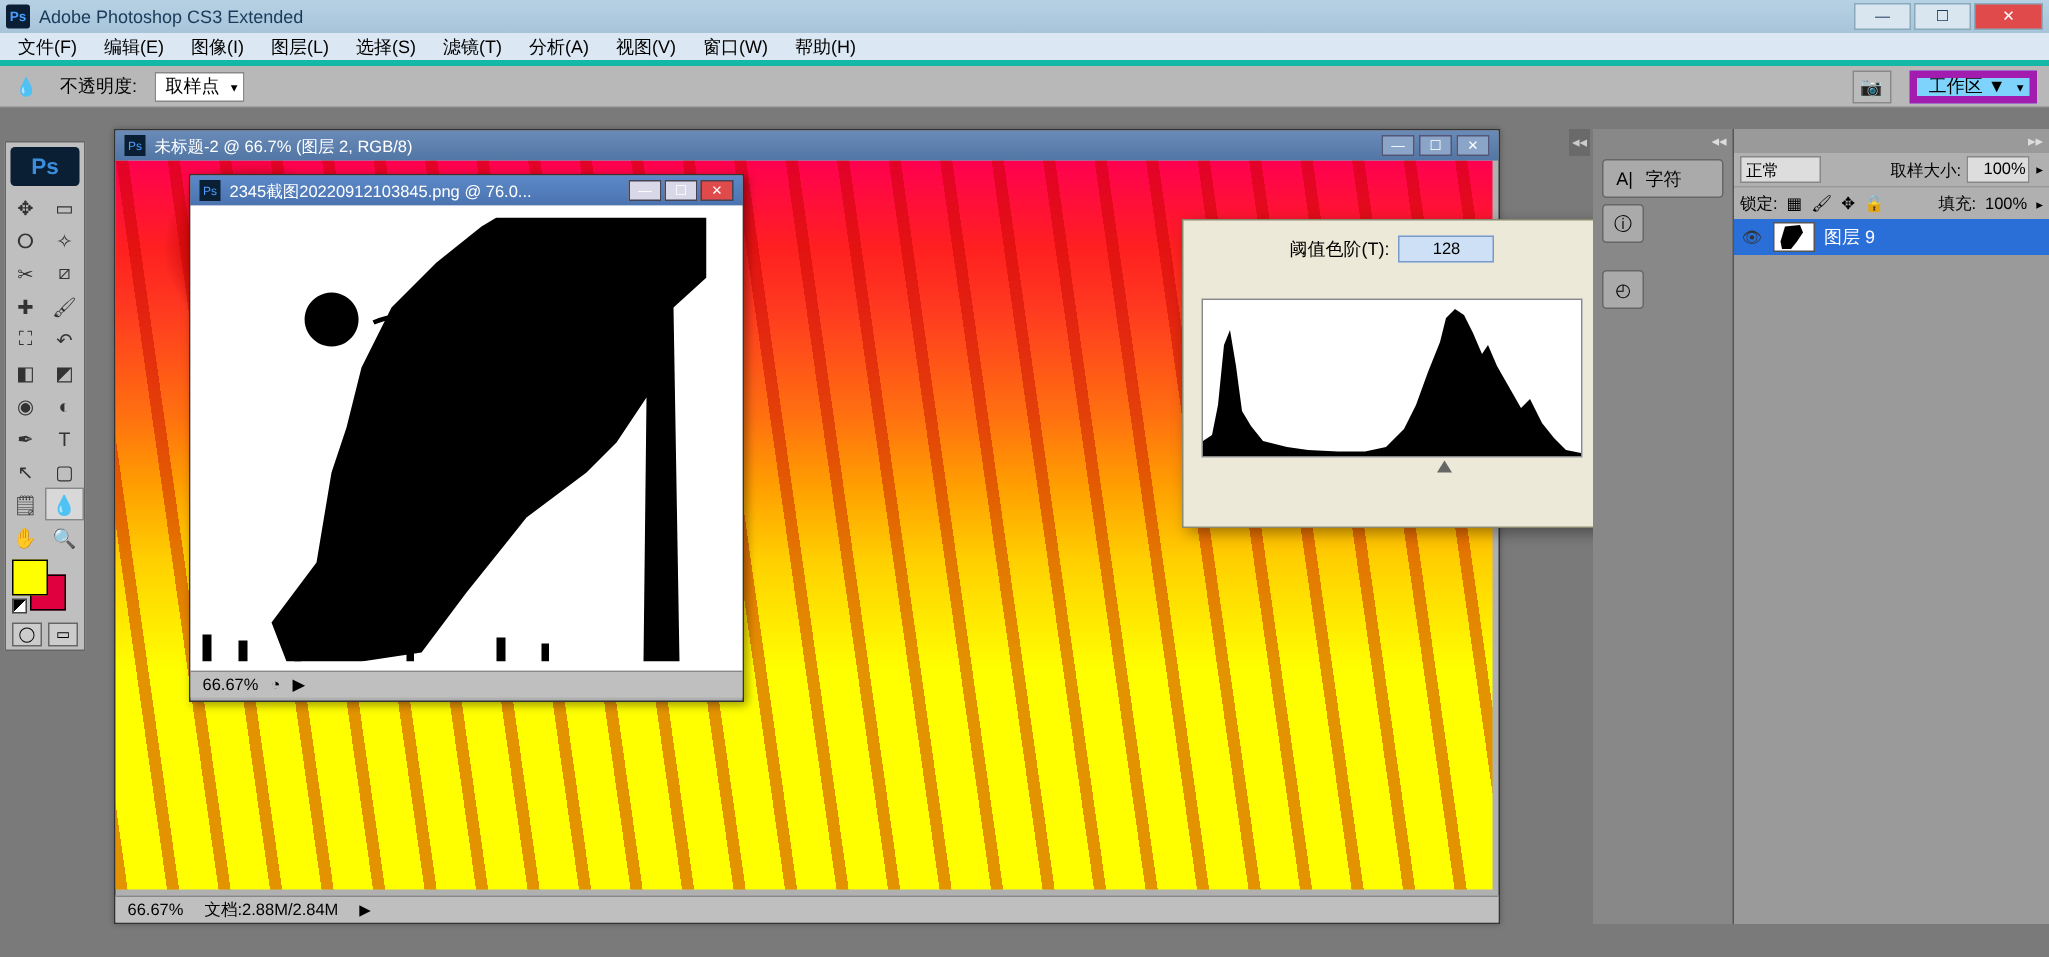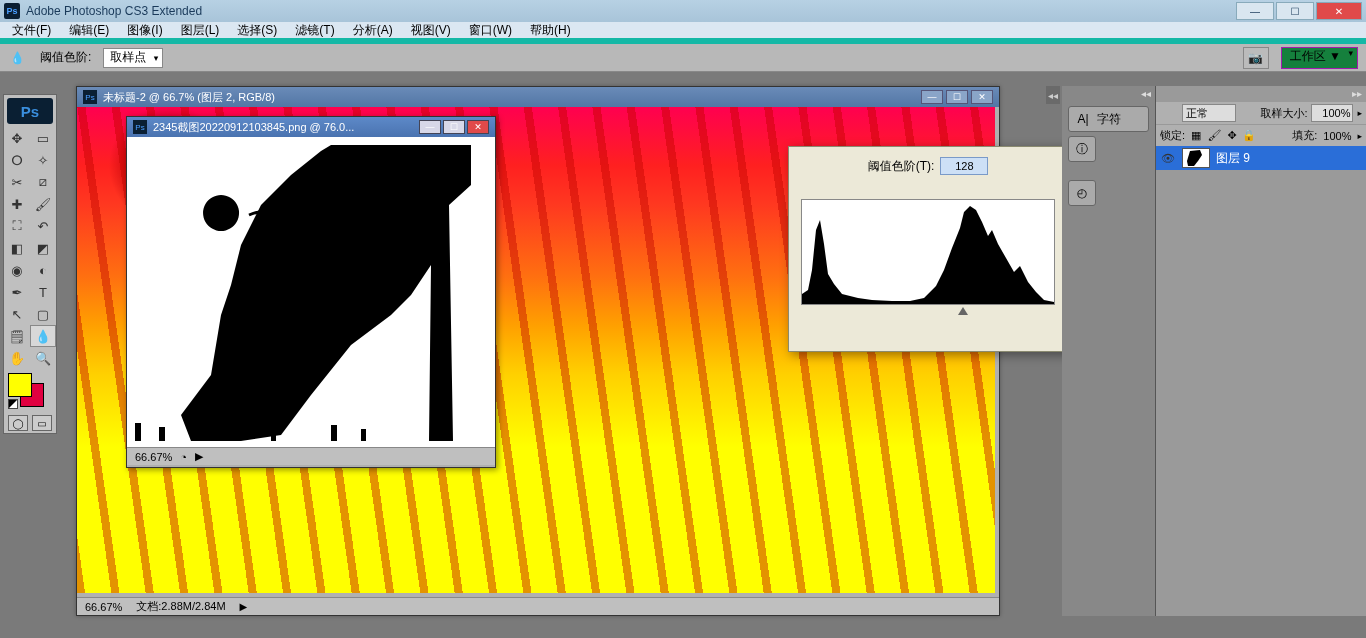--- a/index.html
+++ b/index.html
@@ -7,31 +7,31 @@
 
 
 .titlebar { height: 22px; background: linear-gradient(#b7d1e4, #a8c4d9); display: flex; align-items: center; padding: 0 4px; color: #1a3a5a; }
 .titlebar .ps-mini { width: 16px; height: 16px; background: #0a1f33; color: #4a9eff; display: flex; align-items: center; justify-content: center; font-size: 9px; font-weight: bold; border-radius: 2px; margin-right: 6px; }
 .titlebar .spacer { flex: 1; }
 .titlebar .win-ctrl { display: flex; gap: 2px; }
 .titlebar .win-btn { width: 38px; height: 18px; background: #d9e6f0; border: 1px solid #8ab; display: flex; align-items: center; justify-content: center; font-size: 10px; }
 .titlebar .win-btn.close { background: #e04a4a; color: #fff; width: 46px; }
 
 
-.menubar { height: 22px; background: #dbe7f2; display: flex; align-items: center; padding: 0 4px; gap: 2px; border-bottom: 6px solid #14b8a6; }
+.menubar { height: 22px; background: #dbe7f2; display: flex; align-items: center; padding: 0 4px; gap: 2px; border-bottom: 4px solid #14b8a6; }
 .menubar .menu-item { padding: 2px 8px; cursor: default; }
 
 
 .optbar { height: 28px; background: #b8b8b8; display: flex; align-items: center; padding: 0 8px; gap: 12px; border-bottom: 1px solid #888; }
 .optbar .eyedrop { width: 20px; height: 20px; display: flex; align-items: center; justify-content: center; }
 .optbar .dd { height: 20px; background: #fff; border: 1px solid #888; padding: 0 16px 0 6px; display: flex; align-items: center; position: relative; }
 .optbar .dd::after { content: "▾"; position: absolute; right: 4px; font-size: 9px; }
 .optbar .spacer { flex: 1; }
 .optbar .camera { width: 26px; height: 22px; background: #bbb; border: 1px solid #888; display: flex; align-items: center; justify-content: center; font-size: 12px; }
-.optbar .workbtn { height: 22px; background: #15803d; border: 1px solid #a21caf; padding: 0 16px 0 8px; display: flex; position: relative; }
+.optbar .workbtn { height: 22px; background: #7dd3fc; border: 5px solid #a21caf; padding: 0 16px 0 8px; display: flex; align-items: center; position: relative; }
 .optbar .workbtn::after { content: "▾"; position: absolute; right: 4px; font-size: 9px; }
 
 
 .main { position: absolute; top: 72px; left: 0; right: 0; bottom: 0; background: #7a7a7a; }
 
 
 .smartstripe { position: absolute; top: 72px; left: 0; width: 60px; height: 12px; background: #4a7bbf; display: flex; align-items: center; justify-content: center; }
 .smartstripe span { width: 0; height: 0; border-style: solid; border-width: 4px 0 4px 5px; border-color: transparent transparent transparent #fff; margin-left: 18px; }
 
 
@@ -78,21 +78,21 @@
 .d2-status { height: 18px; background: #bfbfbf; display: flex; align-items: center; padding: 0 8px; font-size: 11px; gap: 8px; border-top: 1px solid #888; }
 
 
 .dialog { position: absolute; top: 146px; left: 788px; width: 380px; height: 206px; background: #ece9d8; border: 1px solid #8a8a70; box-shadow: 3px 3px 10px rgba(0,0,0,0.4); }
 .dlg-title { height: 24px; background: linear-gradient(#e8b0a8, #d89890); display: flex; align-items: center; padding: 0 8px; font-size: 12px; }
 .dlg-title .spacer { flex: 1; }
 .dlg-title .close { width: 30px; height: 18px; background: #e04a4a; color: #fff; display: flex; align-items: center; justify-content: center; font-size: 11px; }
 .dlg-body { padding: 10px 12px; display: flex; gap: 14px; }
 .dlg-left { flex: 1; }
 .dlg-row { display: flex; align-items: center; justify-content: center; gap: 6px; margin-bottom: 24px; }
-.dlg-row input { width: 48px; height: 18px; border: 1px solid #7a9ac8; background: #cde0f6; text-align: center; font-size: 11px; }
+.dlg-row input { width: 64px; height: 18px; border: 1px solid #7a9ac8; background: #cde0f6; text-align: center; font-size: 11px; }
 .histo { width: 254px; height: 106px; border: 1px solid #888; background: #fff; position: relative; }
 .histo svg { position: absolute; bottom: 0; left: 0; }
 .slider { display: flex; justify-content: center; margin-top: 2px; }
 .slider .tri { width: 0; height: 0; border-style: solid; border-width: 0 5px 8px 5px; border-color: transparent transparent #666 transparent; margin-left: 70px; }
 .dlg-right { width: 86px; display: flex; flex-direction: column; gap: 6px; padding-top: 4px; }
 .dlg-btn { height: 22px; background: linear-gradient(#fdfdfd, #e6e6e6); border: 1px solid #888; border-radius: 3px; display: flex; align-items: center; justify-content: center; font-size: 12px; }
 .dlg-btn.ok { border: 1px solid #4a7bbf; box-shadow: 0 0 2px #4a7bbf; }
 .chk-row { display: flex; align-items: center; gap: 4px; margin-top: 8px; font-size: 12px; }
 
 
@@ -107,21 +107,21 @@
 
 .panelcol { width: 210px; background: #9a9a9a; }
 .panelcol .chev { height: 16px; display: flex; justify-content: flex-end; padding: 2px 4px; color: #ddd; font-size: 10px; gap: 2px; }
 .tabrow { height: 20px; display: flex; background: #888; align-items: flex-end; padding-left: 4px; }
 .tab { padding: 3px 8px; font-size: 11px; background: #888; color: #222; }
 .tab.active { background: #b0b0b0; }
 .tab-x { font-size: 9px; padding: 0 3px; color: #555; }
 .tabrow .spacer { flex: 1; }
 .tabrow .menu { padding: 0 6px; font-size: 10px; color: #ccc; }
 .proprow { height: 22px; background: #b0b0b0; display: flex; align-items: center; padding: 0 4px; gap: 4px; font-size: 11px; }
-.proprow .dd2 { height: 18px; background: #ddd; border: 1px solid #888; width: 54px; font-size: 11px; padding: 0 3px; display: flex; align-items: center; margin-left: 22px; }
+.proprow .dd2 { height: 18px; background: #ddd; border: 1px solid #888; width: 54px; font-size: 11px; padding: 0 3px; display: flex; align-items: center; }
 .proprow .inp { height: 18px; background: #ddd; border: 1px solid #888; width: 42px; font-size: 11px; text-align: right; padding: 0 2px; display: flex; align-items: center; justify-content: flex-end; }
 .lockrow { height: 22px; background: #b0b0b0; display: flex; align-items: center; padding: 0 4px; gap: 6px; font-size: 11px; border-top: 1px solid #999; }
 .lockrow .ic { font-size: 11px; }
 .layerlist { background: #b0b0b0; }
 .layer { height: 24px; display: flex; align-items: center; padding: 0 4px; gap: 6px; font-size: 12px; color: #fff; }
 .layer.sel { background: #2a6ed8; }
 .layer .eye { width: 16px; height: 16px; display: flex; align-items: center; justify-content: center; color: #333; font-size: 11px; }
 .layer .thumb { width: 28px; height: 20px; background: #fff; border: 1px solid #555; display: flex; align-items: center; justify-content: center; }
 
 
@@ -148,21 +148,21 @@
   <div class="menu-item">选择(S)</div>
   <div class="menu-item">滤镜(T)</div>
   <div class="menu-item">分析(A)</div>
   <div class="menu-item">视图(V)</div>
   <div class="menu-item">窗口(W)</div>
   <div class="menu-item">帮助(H)</div>
 </div>
 
 <div class="optbar">
   <div class="eyedrop">💧</div>
-  <span>阈值色阶:</span>
+  <span>不透明度:</span>
   <div class="dd">
       <span>取样点</span>
     </div>
   <div class="spacer"></div>
   <div class="camera">📷</div>
   <div class="workbtn">
       <span>工作区 ▼</span>
     </div>
 </div>
 

